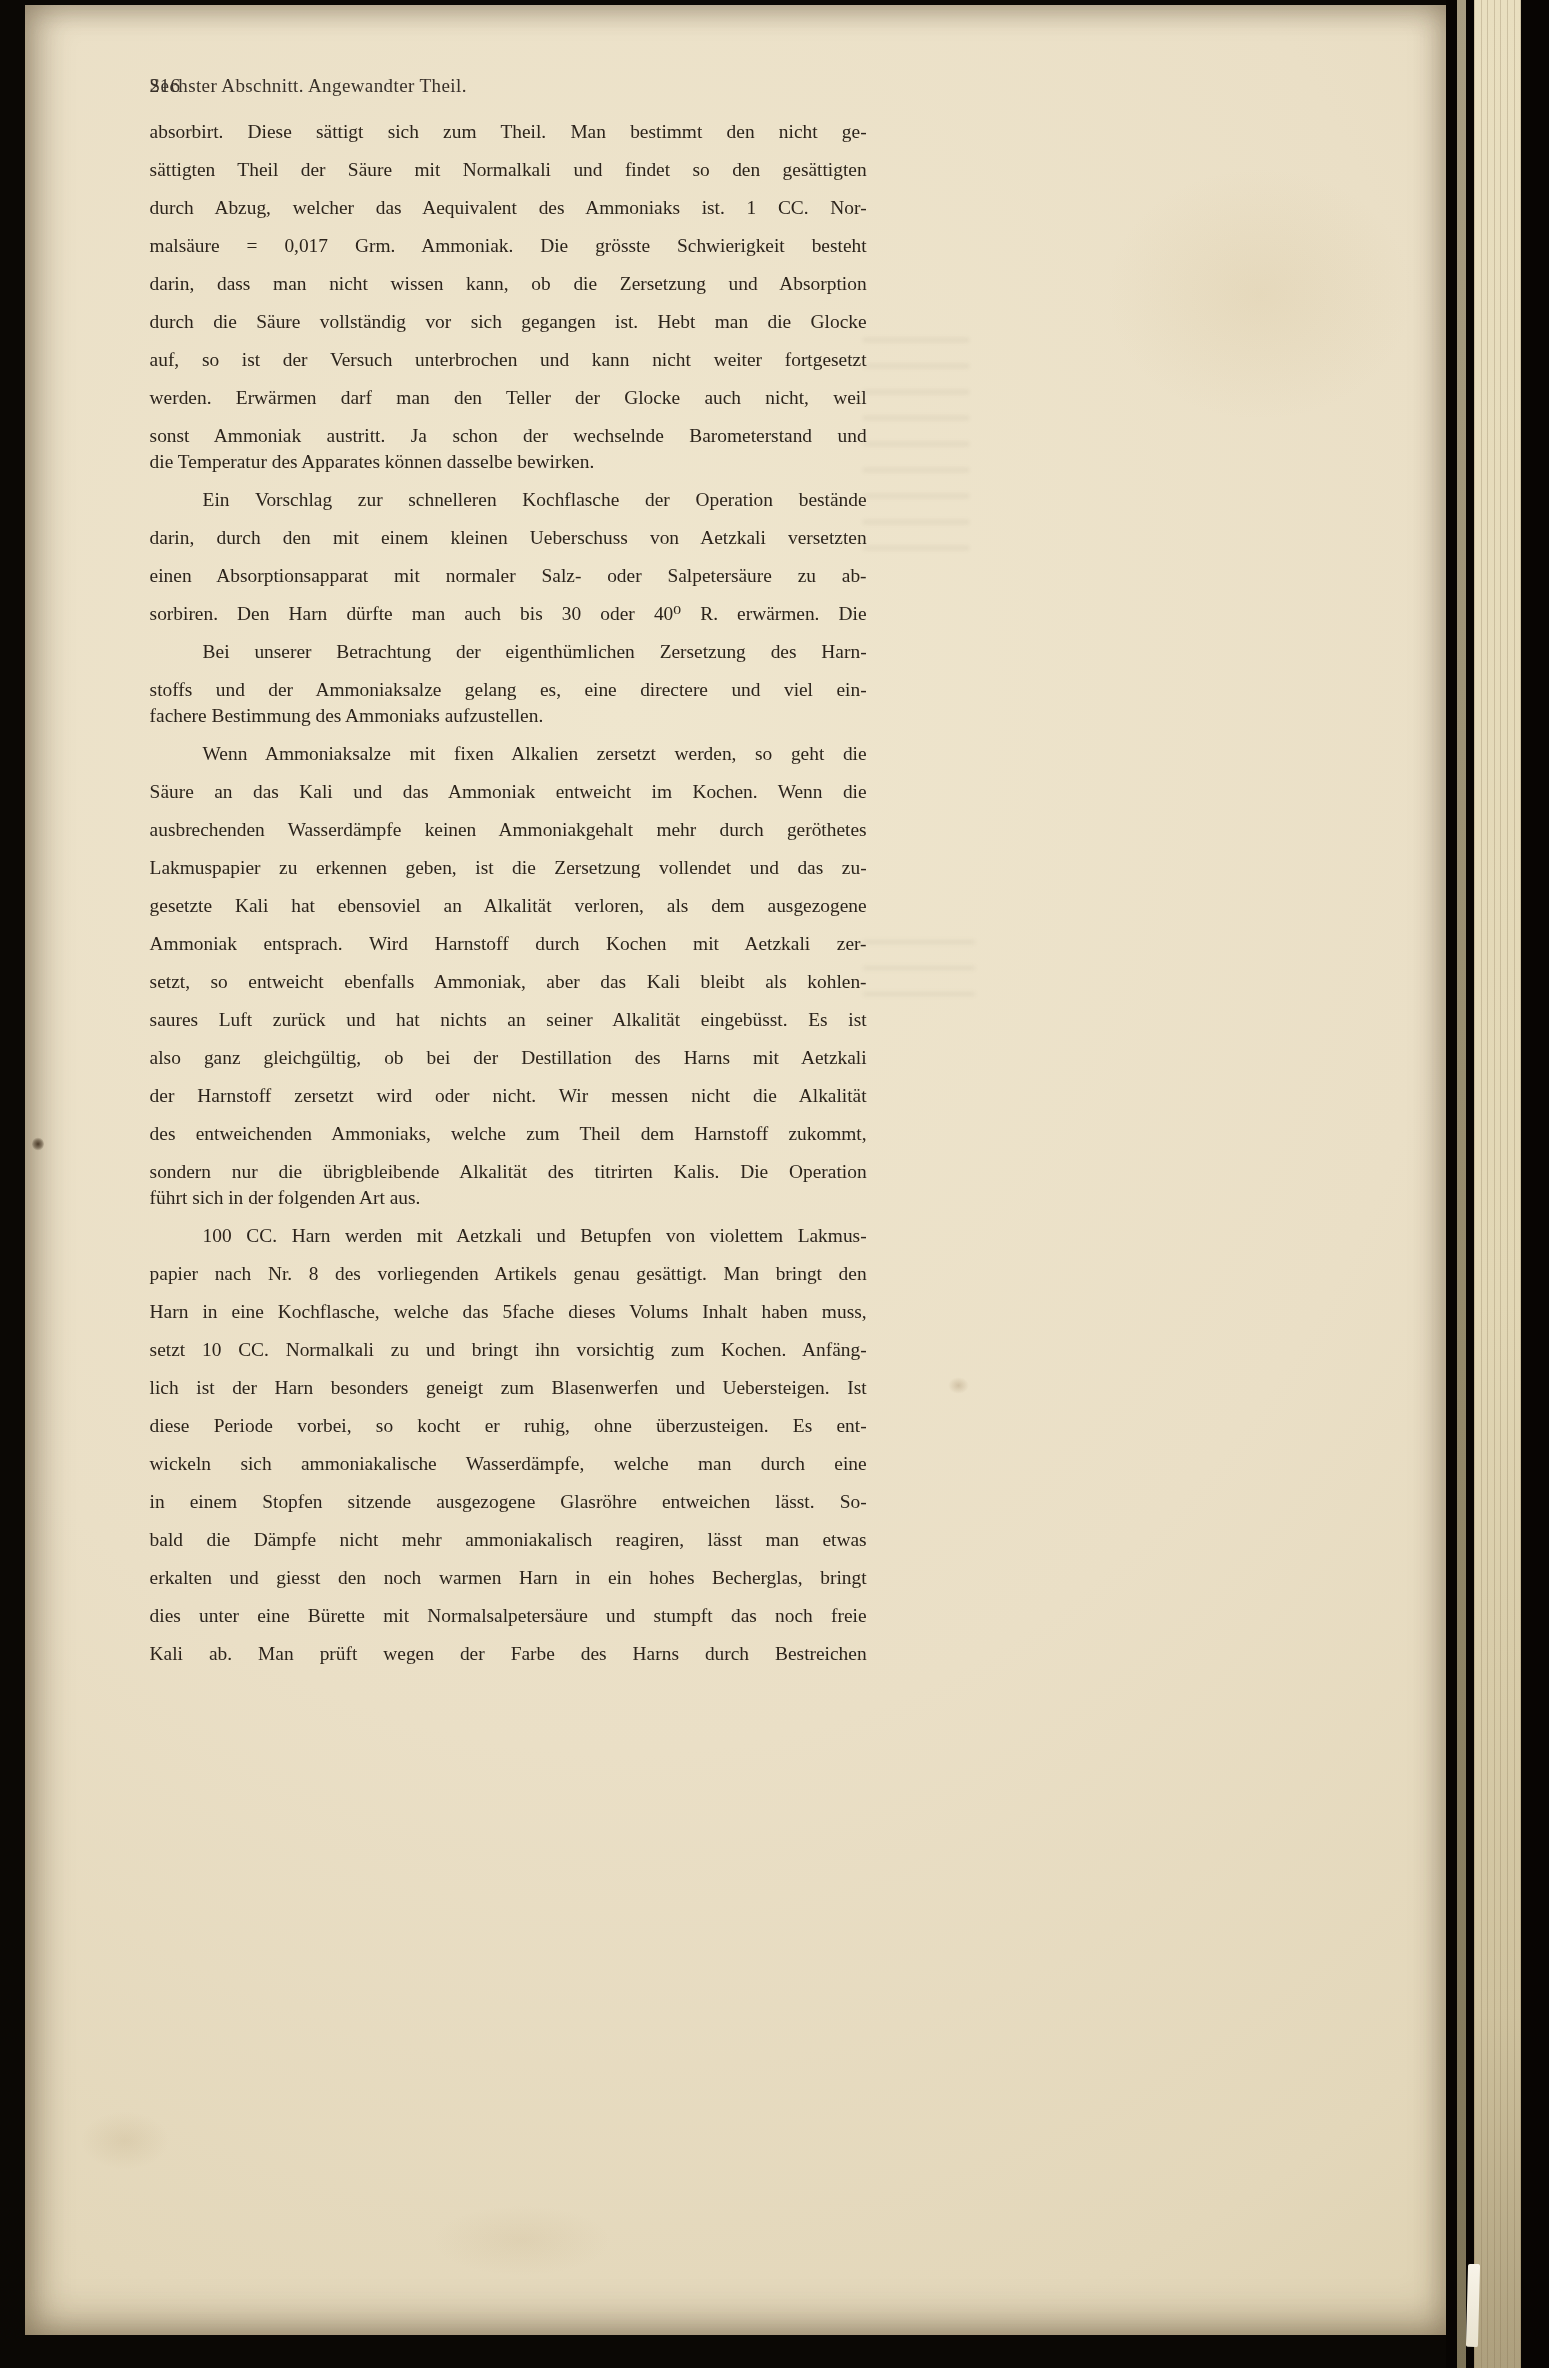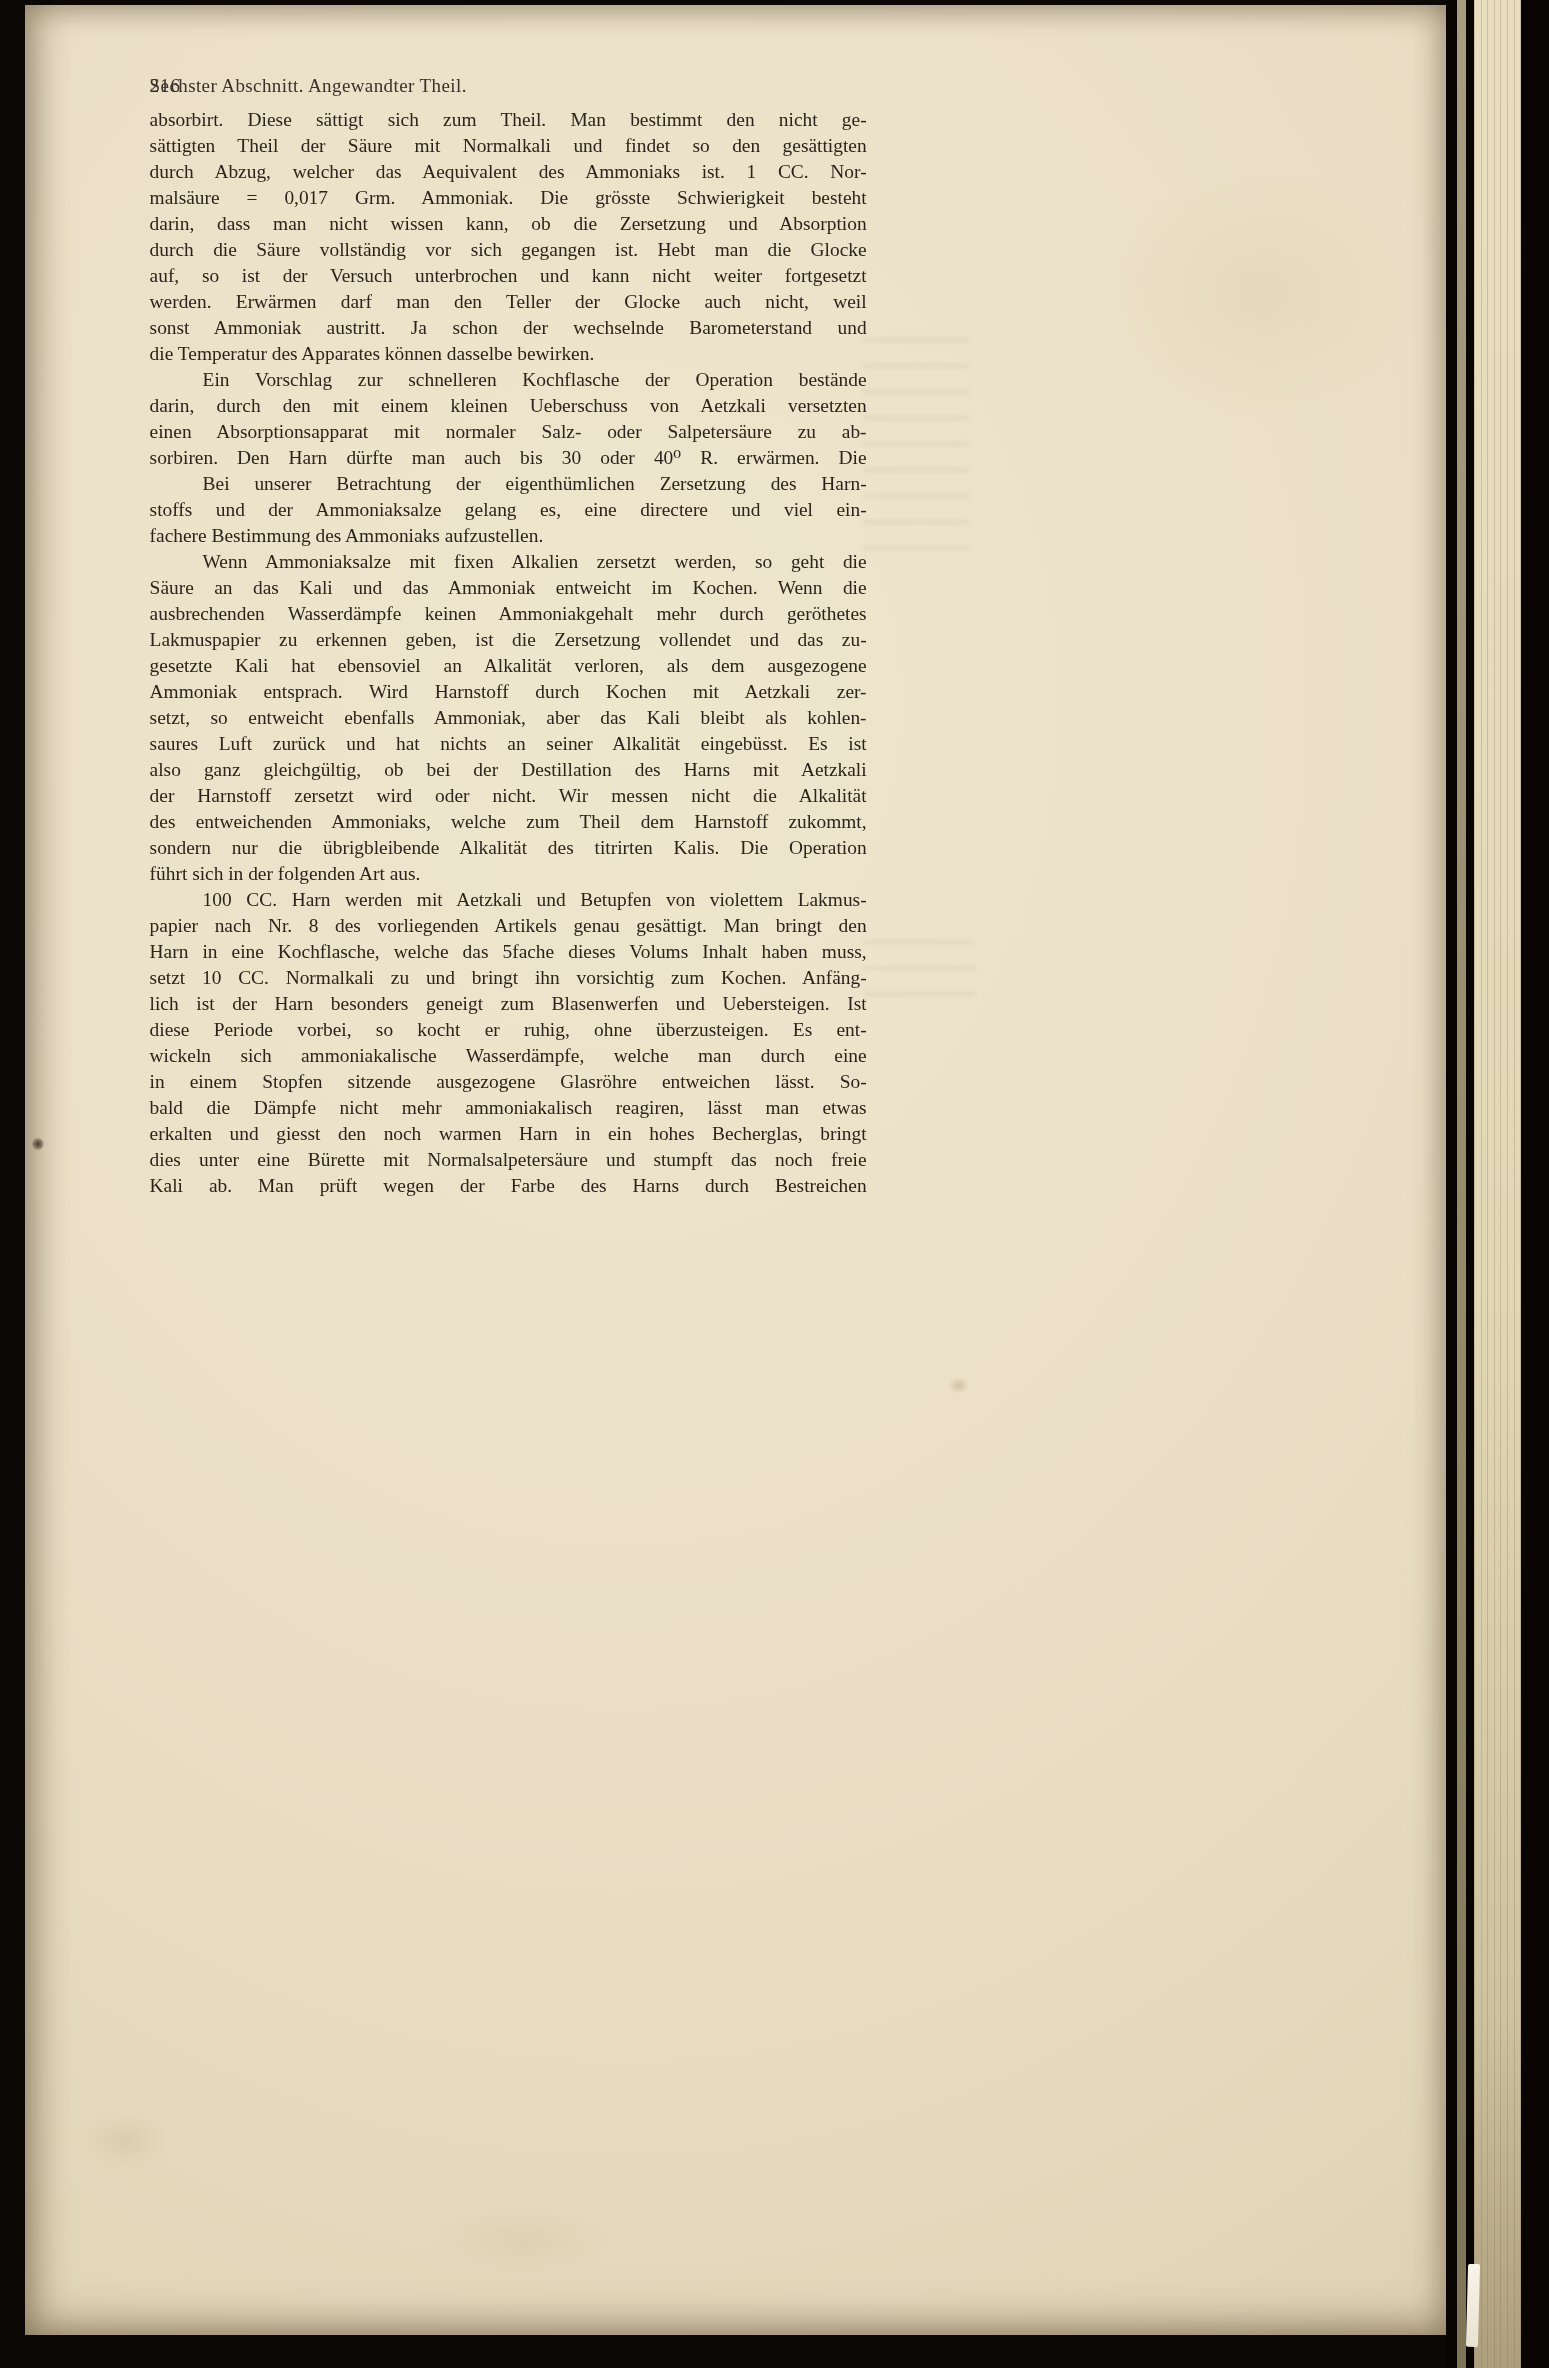--- a/index.html
+++ b/index.html
@@ -31,21 +31,21 @@
   }
   .page-num { position:absolute; left:0; top:0; letter-spacing:0.9px; }
   .running-title { display:block; text-align:left; letter-spacing:0.4px; }
 
   .body-text {
     position:absolute; left:125px; top:102px; width:717px;
     color: var(--ink, #2c241c);
     font-size:19.4px;
   }
   .line { line-height:26px; }
-  .line.just { text-align:justify; text-align-last:justify; }
+  .line.just { text-align:justify; text-align-last:justify;margin-top:12px; }
   .line.indent { padding-left:53px; }
 
   
   .stain { position:absolute; border-radius:50%; pointer-events:none; }
   .s1 { left:7.6px;    top:1132px; width:12.3px;  height:14px;
         background:radial-gradient(circle, #4a3a28 0%, rgba(74,58,40,0.5) 45%, transparent 72%); }
   .s2 { left:55px;   top:2106px; width:90px;  height:59px;
         background:radial-gradient(ellipse, rgba(150,120,70,0.12), transparent 70%); }
   .s3 { left:923px;  top:1372px; width:21px;  height:17px;
         background:radial-gradient(ellipse, rgba(130,100,60,0.25), transparent 70%); }

